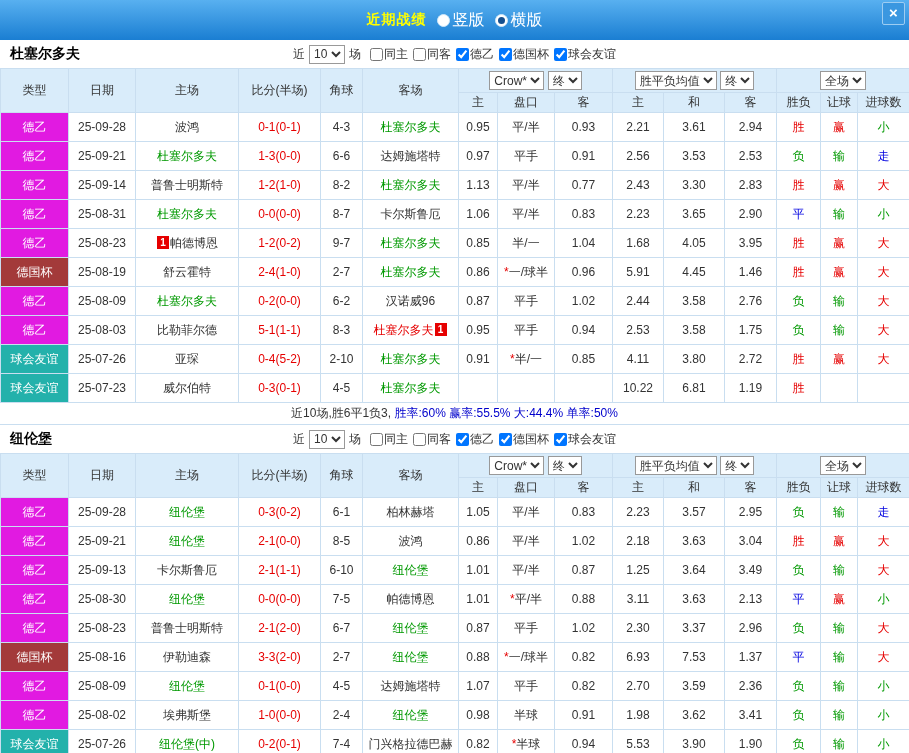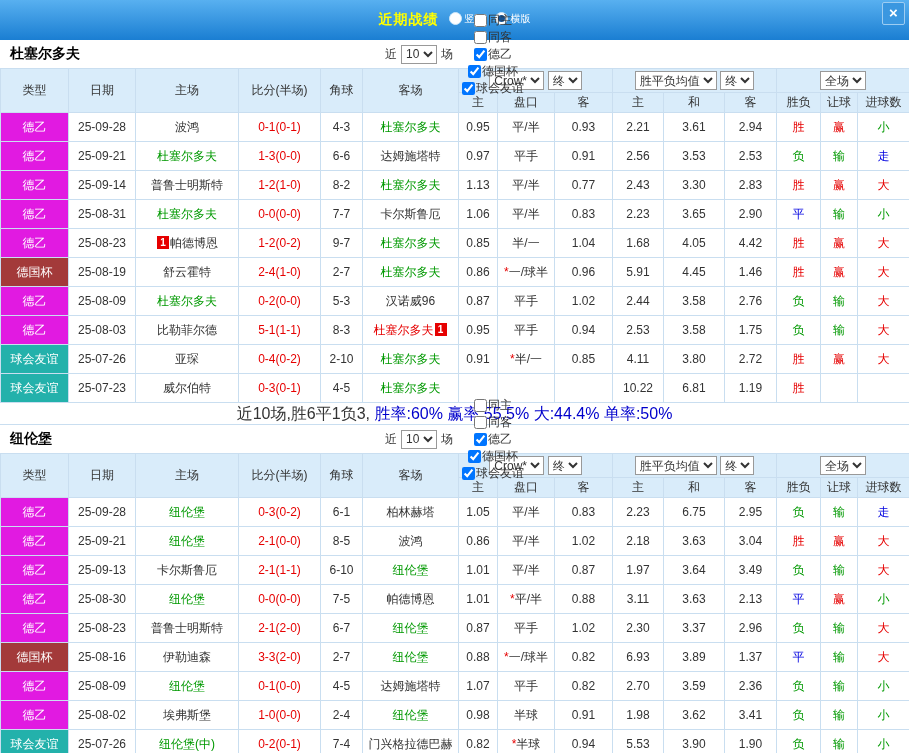--- a/index.html
+++ b/index.html
@@ -9,30 +9,30 @@
     --header-bg:#d9ecfa; --grid-border:#c9def0;
     --topbar-start:#58b0f0; --topbar-end:#1a7ed2;
   }
   html,body{margin:0;padding:0;}
   body{width:909px;height:753px;overflow:hidden;background:#fff;color:#333;
        font-family:"Liberation Sans","DejaVu Sans",sans-serif;font-size:12px;}
   .topbar{height:40px;background:linear-gradient(to bottom,var(--topbar-start),var(--topbar-end));
           position:relative;display:flex;align-items:center;justify-content:center;}
   .topbar-center{display:flex;align-items:center;}
   .topbar-title{color:#ffff00;font-weight:bold;font-size:14px;letter-spacing:1px;}
-  .radio-label{display:inline-flex;align-items:center;gap:3px;color:#fff;font-size:10px;cursor:pointer;margin-left:10px;}
+  .radio-label{display:inline-flex;align-items:center;gap:3px;color:#fff;font-size:16px;cursor:pointer;margin-left:10px;}
   .radio{width:11px;height:11px;border-radius:50%;background:#fff;border:1px solid #cfe8fa;position:relative;display:inline-block;}
   .radio.sel::after{content:"";position:absolute;left:2px;top:2px;right:2px;bottom:2px;border-radius:50%;background:#15508f;}
   .close-btn{position:absolute;right:4px;top:2px;width:21px;height:21px;line-height:19px;text-align:center;
              background:#3a97e0;border:1px solid #9dcdf2;color:#fff;font-size:15px;font-weight:bold;cursor:pointer;border-radius:2px;}
   .filter-row{height:28px;display:flex;align-items:center;position:relative;background:#fff;}
   .team-name{position:absolute;left:10px;font-size:14px;font-weight:bold;color:#000;}
   .filters{margin:0 auto;display:flex;align-items:center;gap:4px;font-size:12px;}
   .filters select,thead select{font-size:12px;height:19px;border:1px solid #999;background:#fff;color:#333;}
-  .cb-host{display:inline-flex;align-items:center;flex-direction:column;}
+  .cb-host{display:inline-flex;align-items:center;}
   .cb-host label{display:inline-flex;align-items:center;cursor:pointer;gap:1px;margin-left:5px;}
   .cb-host input{width:13px;height:13px;margin:0;}
   .stats-table{width:909px;border-collapse:collapse;table-layout:fixed;}
   .stats-table th,.stats-table td{border:1px solid var(--grid-border);text-align:center;font-size:12px;
       font-weight:normal;padding:0;overflow:hidden;white-space:nowrap;}
   thead th{background:var(--header-bg);color:#333;}
   .hdr-top th{height:23px;}
   .hdr-sub th{height:19px;}
   tbody td{height:28px;background:#fff;}
   td.type-de2{background:var(--league-de2);color:#fff;}
@@ -40,21 +40,21 @@
   td.type-friendly{background:var(--league-friendly);color:#fff;}
   .score{color:var(--score-red);}
   .team-focus{color:var(--team-green);}
   .team-red{color:var(--result-red);}
   .badge{display:inline-block;width:12px;height:13px;line-height:13px;background:#e60000;color:#fff;
          font-size:10px;font-weight:bold;margin:0 1px;vertical-align:1px;}
   .star{color:#e60000;}
   .res-red{color:var(--result-red);}
   .res-green{color:var(--result-green);}
   .res-blue{color:var(--result-blue);}
-  .summary{height:21px;line-height:21px;text-align:center;font-size:16px;border-bottom:1px solid var(--grid-border);background:#fff;}
+  .summary{height:21px;line-height:21px;text-align:center;font-size:12px;border-bottom:1px solid var(--grid-border);background:#fff;}
 </style>
 </head>
 <body>
 
 <div>
   <header class="topbar">
     <div class="topbar-center">
       <span class="topbar-title">近期战绩</span>
       <span class="radio-group"><label class="radio-label">
             <span class="radio"></span>
@@ -204,21 +204,21 @@
     <td class="res-red">胜</td>
     <td class="res-red">赢</td>
     <td class="res-red">大</td>
   </tr>
 
   <tr class="match-row">
     <td class="type-de2">德乙</td>
     <td>25-08-31</td>
     <td><span class="team-focus">杜塞尔多夫</span></td>
     <td class="score">0-0(0-0)</td>
-    <td>7-7</td>
+    <td>8-7</td>
     <td><span>卡尔斯鲁厄</span></td>
     <td>1.06</td>
     <td>平/半</td>
     <td>0.83</td>
     <td>2.23</td>
     <td>3.65</td>
     <td>2.90</td>
     <td class="res-blue">平</td>
     <td class="res-green">输</td>
     <td class="res-green">小</td>
@@ -229,21 +229,21 @@
     <td>25-08-23</td>
     <td><span class="badge">1</span><span>帕德博恩</span></td>
     <td class="score">1-2(0-2)</td>
     <td>9-7</td>
     <td><span class="team-focus">杜塞尔多夫</span></td>
     <td>0.85</td>
     <td>半/一</td>
     <td>1.04</td>
     <td>1.68</td>
     <td>4.05</td>
-    <td>4.42</td>
+    <td>3.95</td>
     <td class="res-red">胜</td>
     <td class="res-red">赢</td>
     <td class="res-red">大</td>
   </tr>
 
   <tr class="match-row">
     <td class="type-cup">德国杯</td>
     <td>25-08-19</td>
     <td><span>舒云霍特</span></td>
     <td class="score">2-4(1-0)</td>
@@ -258,21 +258,21 @@
     <td class="res-red">胜</td>
     <td class="res-red">赢</td>
     <td class="res-red">大</td>
   </tr>
 
   <tr class="match-row">
     <td class="type-de2">德乙</td>
     <td>25-08-09</td>
     <td><span class="team-focus">杜塞尔多夫</span></td>
     <td class="score">0-2(0-0)</td>
-    <td>5-3</td>
+    <td>6-2</td>
     <td><span>汉诺威96</span></td>
     <td>0.87</td>
     <td>平手</td>
     <td>1.02</td>
     <td>2.44</td>
     <td>3.58</td>
     <td>2.76</td>
     <td class="res-green">负</td>
     <td class="res-green">输</td>
     <td class="res-red">大</td>
@@ -293,21 +293,21 @@
     <td>1.75</td>
     <td class="res-green">负</td>
     <td class="res-green">输</td>
     <td class="res-red">大</td>
   </tr>
 
   <tr class="match-row">
     <td class="type-friendly">球会友谊</td>
     <td>25-07-26</td>
     <td><span>亚琛</span></td>
-    <td class="score">0-4(0-2)</td>
+    <td class="score">0-4(5-2)</td>
     <td>2-10</td>
     <td><span class="team-focus">杜塞尔多夫</span></td>
     <td>0.91</td>
     <td><span class="star">*</span>半/一</td>
     <td>0.85</td>
     <td>4.11</td>
     <td>3.80</td>
     <td>2.72</td>
     <td class="res-red">胜</td>
     <td class="res-red">赢</td>
@@ -424,21 +424,21 @@
     <td class="type-de2">德乙</td>
     <td>25-09-28</td>
     <td><span class="team-focus">纽伦堡</span></td>
     <td class="score">0-3(0-2)</td>
     <td>6-1</td>
     <td><span>柏林赫塔</span></td>
     <td>1.05</td>
     <td>平/半</td>
     <td>0.83</td>
     <td>2.23</td>
-    <td>6.75</td>
+    <td>3.57</td>
     <td>2.95</td>
     <td class="res-green">负</td>
     <td class="res-green">输</td>
     <td class="res-blue">走</td>
   </tr>
 
   <tr class="match-row">
     <td class="type-de2">德乙</td>
     <td>25-09-21</td>
     <td><span class="team-focus">纽伦堡</span></td>
@@ -459,21 +459,21 @@
   <tr class="match-row">
     <td class="type-de2">德乙</td>
     <td>25-09-13</td>
     <td><span>卡尔斯鲁厄</span></td>
     <td class="score">2-1(1-1)</td>
     <td>6-10</td>
     <td><span class="team-focus">纽伦堡</span></td>
     <td>1.01</td>
     <td>平/半</td>
     <td>0.87</td>
-    <td>1.97</td>
+    <td>1.25</td>
     <td>3.64</td>
     <td>3.49</td>
     <td class="res-green">负</td>
     <td class="res-green">输</td>
     <td class="res-red">大</td>
   </tr>
 
   <tr class="match-row">
     <td class="type-de2">德乙</td>
     <td>25-08-30</td>
@@ -514,21 +514,21 @@
     <td class="type-cup">德国杯</td>
     <td>25-08-16</td>
     <td><span>伊勒迪森</span></td>
     <td class="score">3-3(2-0)</td>
     <td>2-7</td>
     <td><span class="team-focus">纽伦堡</span></td>
     <td>0.88</td>
     <td><span class="star">*</span>一/球半</td>
     <td>0.82</td>
     <td>6.93</td>
-    <td>3.89</td>
+    <td>7.53</td>
     <td>1.37</td>
     <td class="res-blue">平</td>
     <td class="res-green">输</td>
     <td class="res-red">大</td>
   </tr>
 
   <tr class="match-row">
     <td class="type-de2">德乙</td>
     <td>25-08-09</td>
     <td><span class="team-focus">纽伦堡</span></td>

